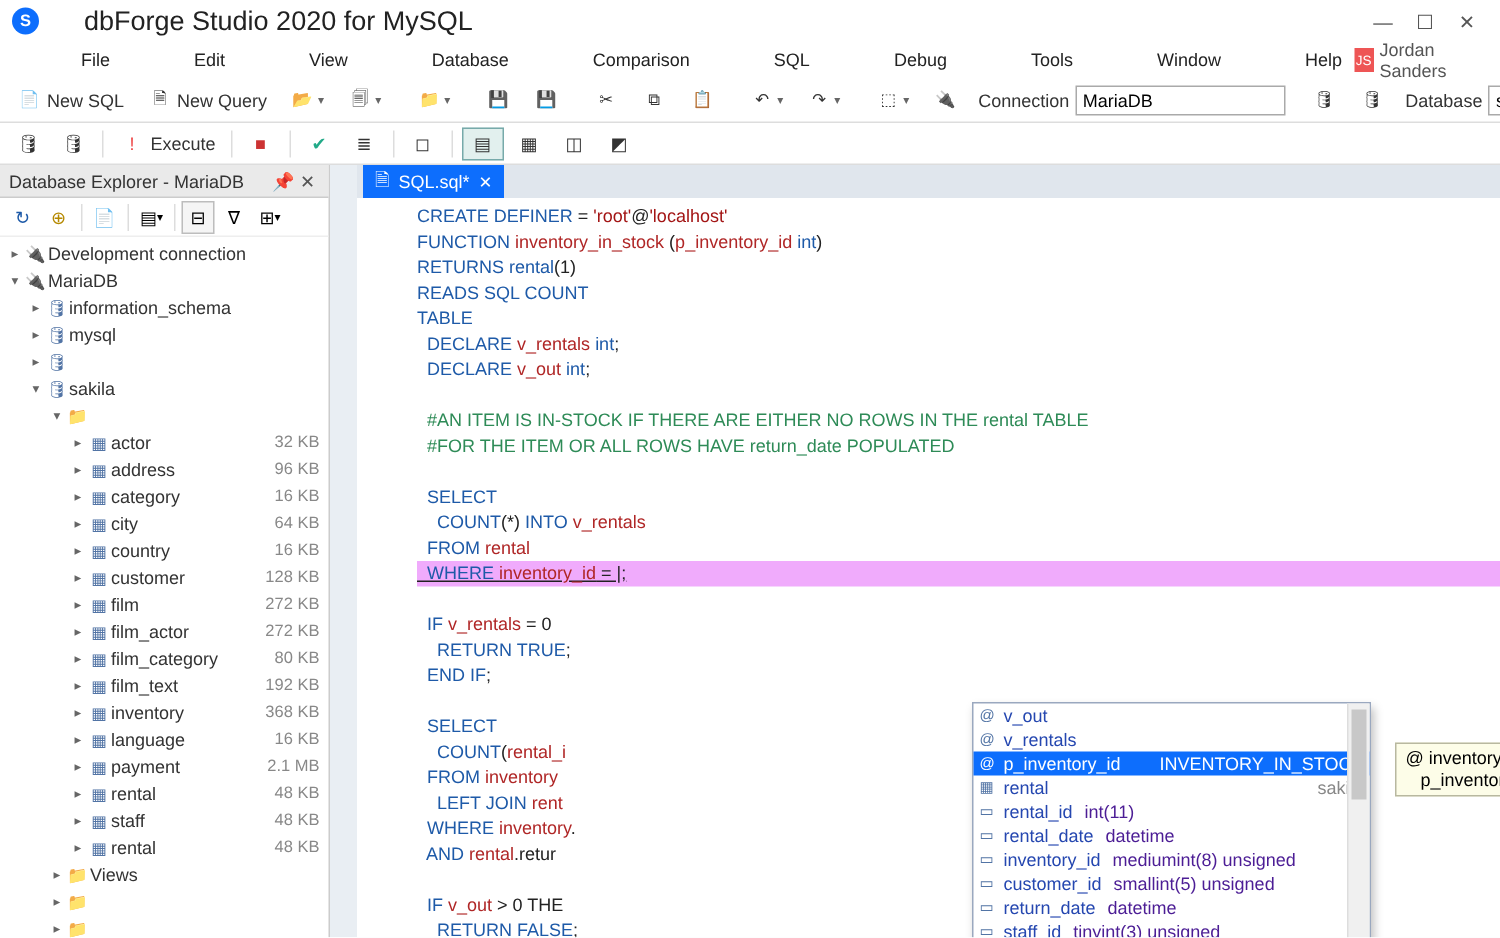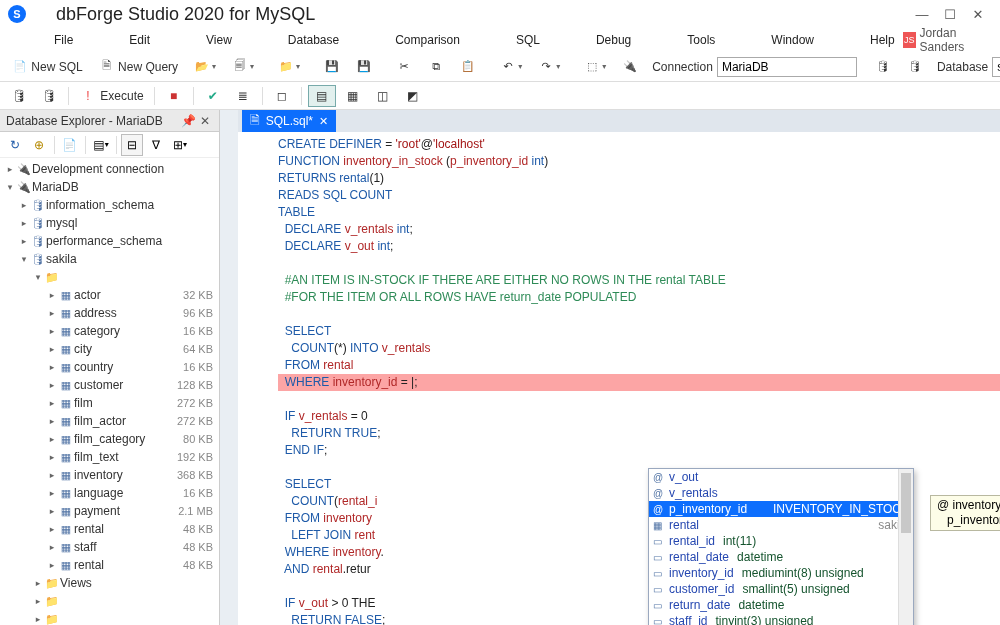--- a/index.html
+++ b/index.html
@@ -48,26 +48,26 @@
 .tab { height: 22px; display: flex; align-items: center; padding: 0 8px; background: #0d6efd; color: #fff; gap: 6px; cursor: pointer;}
 .tab .closex { cursor: pointer; font-size: 11px; }
 .editor-wrap { flex: 1; display: flex; background: #fff; position: relative; }
 .gutter { width: 28px; background: #fff; border-right: 0; }
 .fold-col { width: 12px; background: #fff; position: relative; }
 .code { flex: 1; padding: 4px 0; font-family: Consolas, monospace; font-size: 12px; line-height: 17px; position: relative; white-space: pre; color: #222; overflow-x:hidden;}
 .code .kw { color: #1e5aa8; }
 .code .fn { color: #b02727; }
 .code .str { color: #a31515; }
 .code .cm { color: #2e8b57; }
-.code .cursor-line { background: #fca5a5; display:block; width:100%;}
+.code .cursor-line { background: #f0abfc; display:block; width:100%;text-decoration:underline;}
 .intelli { position: absolute; left: 410px; top: 336px; width: 266px; background: #fff; border: 1px solid #9aa8bf; box-shadow: 2px 3px 6px rgba(0,0,0,0.25); z-index: 10; }
 .intelli .row { display: flex; align-items: center; height: 16px; padding: 0 4px; font-family: "Segoe UI", sans-serif; font-size: 11px; cursor: pointer;}
 .intelli .row .ico { width: 16px; font-size: 10px; color:#5274a5; }
 .intelli .row .nm { color: #2547b0; }
-.intelli .row .typ { margin-left: 8px; color: #14532d; }
+.intelli .row .typ { margin-left: 8px; color: #4c1d95; }
 .intelli .row .sch { margin-left: auto; color: #888; }
 .intelli .row.sel { background: #0d6efd; }
 .intelli .row.sel .nm, .intelli .row.sel .typ, .intelli .row.sel .sch, .intelli .row.sel .ico { color: #fff; }
 .intelli .scroll { position:absolute; right:0; top:0; bottom:0; width:15px; background:#f0f0f0; border-left:1px solid #ddd;}
 .intelli .scroll .thumb { position:absolute; left:2px; right:2px; top:4px; height:60px; background:#c8c8c8;}
 .tooltip { position: absolute; left: 692px; top: 363px; background: #fdfde8; border: 1px solid #b8b8a0; padding: 2px 6px; font-size: 11px; z-index: 11; line-height: 15px;}
 .tooltip .pline { white-space: nowrap; }
 </style>
 </head>
 <body>
@@ -240,21 +240,20 @@
           <span class="label">information_schema</span>
         </div>
         <div class="tnode" style="padding-left: 18px;">
           <span class="arrow closed"></span>
           <span class="ico">🛢</span>
           <span class="label">mysql</span>
         </div>
         <div class="tnode" style="padding-left: 18px;">
           <span class="arrow closed"></span>
           <span class="ico">🛢</span>
-          <span class="label">performance_schema</span>
         </div>
         <div class="tnode" style="padding-left: 18px;">
           <span class="arrow open"></span>
           <span class="ico">🛢</span>
           <span class="label">sakila</span>
         </div>
         <div class="tnode" style="padding-left: 32px;">
           <span class="arrow open"></span>
           <span class="ico">📁</span>
         </div>

